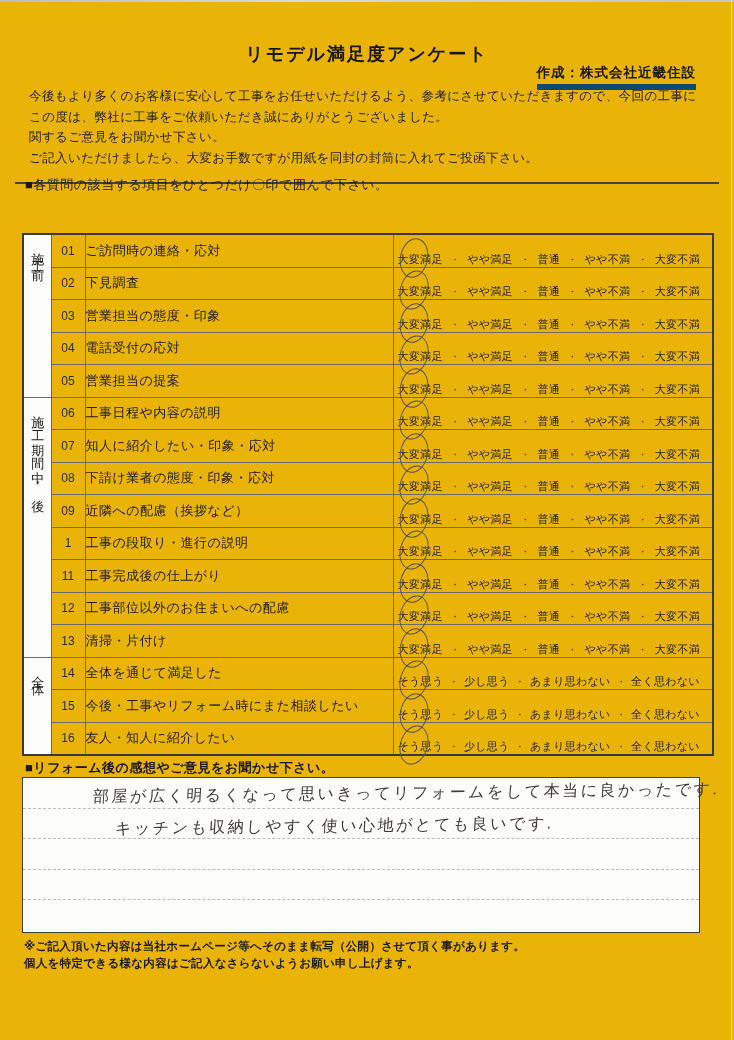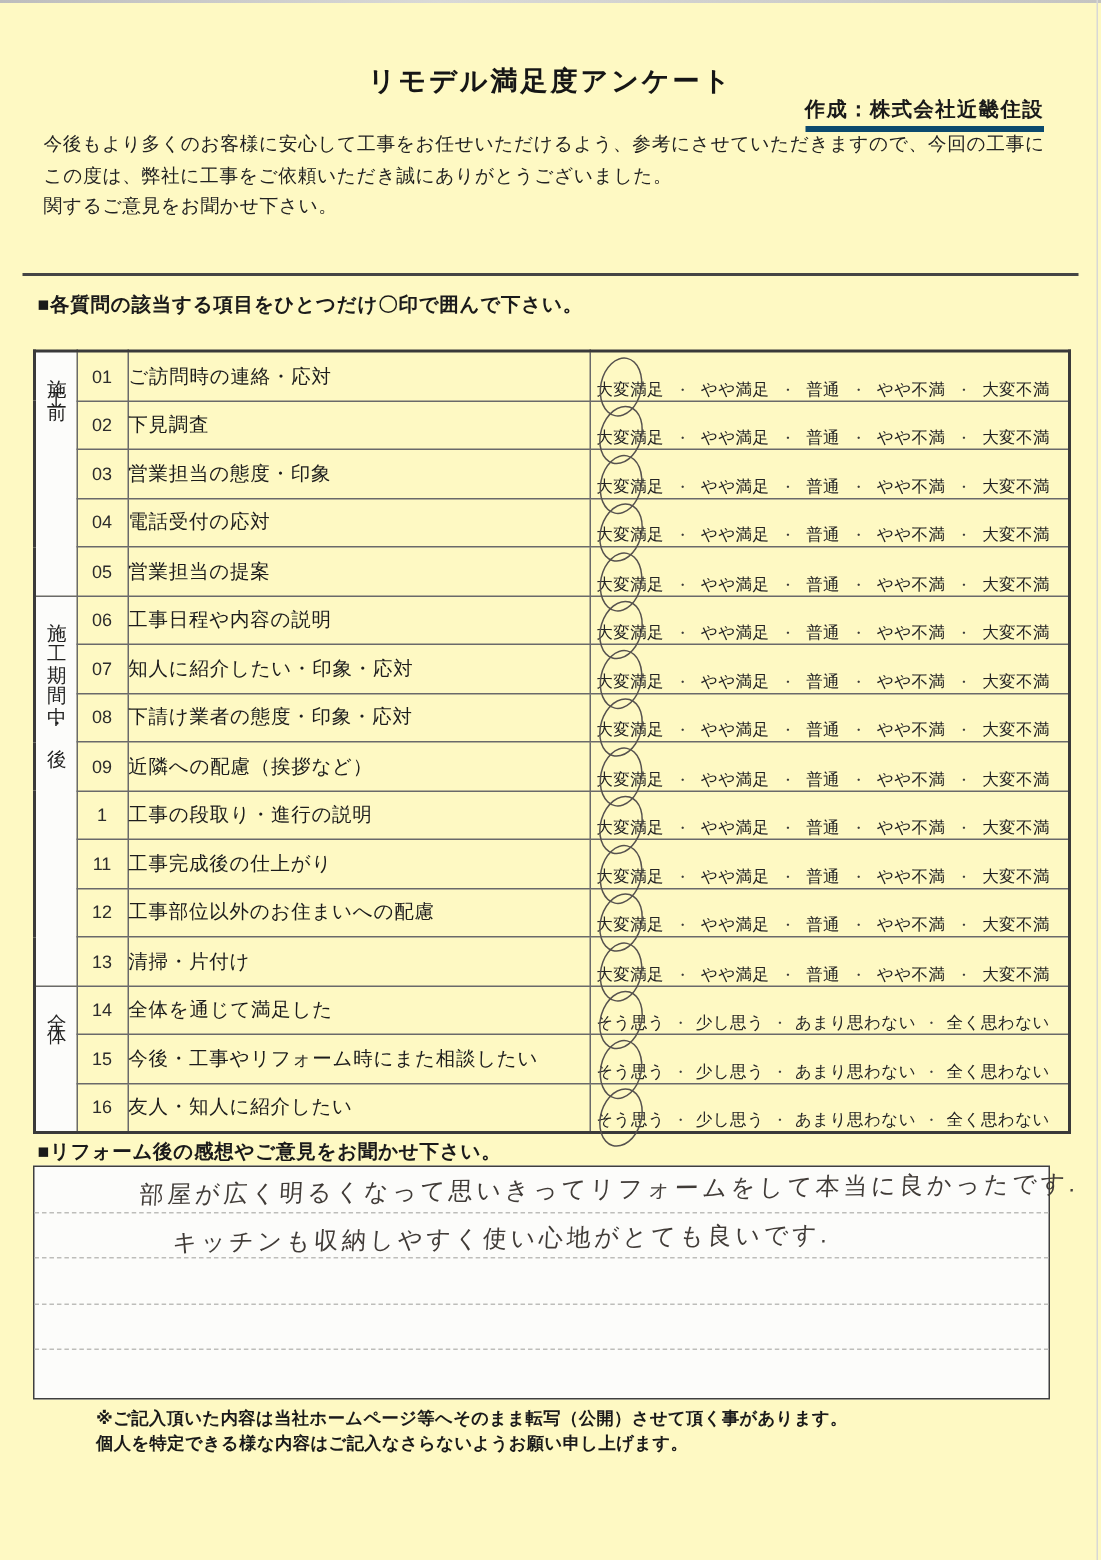--- a/index.html
+++ b/index.html
@@ -1,51 +1,51 @@
 <!DOCTYPE html>
 <html><head>
 <meta charset="utf-8">
 <style>
   html,body{margin:0;padding:0;background:#e8e8e6;}
   .page{
     position:relative;
     width:734px;height:1040px;
     margin:0 auto;
-    background:#fef9c3;
+    background:#eab308;
     font-family:"Liberation Sans","DejaVu Sans",sans-serif;
     color:#1e1e1e;
     overflow:hidden;
     box-sizing:border-box;
   }
   .page::before{ 
     content:"";position:absolute;top:0;left:0;right:0;height:2px;
     background:linear-gradient(90deg,#bdbdbd,#d9d9d7 40%,#c4c4c2);
   }
   .page::after{ 
     content:"";position:absolute;top:0;bottom:0;right:2px;width:1px;background:#d8d8d5;
   }
   .title{
     position:absolute;top:42px;left:0;width:100%;
     text-align:center;font-size:18px;font-weight:700;letter-spacing:2px;color:#161616;
   }
   .author{
     position:absolute;top:64px;right:38px;
     font-size:13.5px;font-weight:700;letter-spacing:1px;color:#1a1a1a;
-    border-bottom:4px solid #0c4a6e;padding-bottom:2px;
+    border-bottom:6px solid #0c4a6e;padding-bottom:2px;
   }
   .intro{
     position:absolute;top:86px;left:29px;right:18px;
     font-size:12.5px;line-height:20.5px;letter-spacing:0.4px;color:#222;font-weight:400;
   }
   .rule{
     position:absolute;top:182px;left:15px;width:704px;height:2px;background:#454545;
   }
   .instruction{
-    position:absolute;top:194px;left:25px;
-    font-size:13px;font-weight:700;letter-spacing:0.5px;color:#1a1a1a;
+    position:absolute;top:176px;left:25px;
+    font-size:13px;font-weight:400;letter-spacing:0.5px;color:#1a1a1a;
   }
   table.survey{
     position:absolute;top:233px;left:22px;
     width:690px;border-collapse:collapse;table-layout:fixed;
     border:2px solid #3a3a3a;
   }
   table.survey td{
     border:1px solid #6a6a6a;
     height:31.5px;padding:0;overflow:visible;
   }
@@ -91,37 +91,38 @@
   .handwriting{
     position:absolute;top:5px;
     font-size:16px;color:#403b37;letter-spacing:2.5px;white-space:nowrap;
     transform:rotate(-0.7deg) skewX(-4deg);
     font-weight:400;
   }
   .hw-0{left:70px;}
   .hw-1{left:92px;top:7px;}
   .footer-notes{
     position:absolute;top:938px;left:24px;
-    font-size:11.5px;font-weight:700;line-height:17px;letter-spacing:0.3px;color:#1a1a1a;margin-left:40px;
+    font-size:11.5px;font-weight:700;line-height:17px;letter-spacing:0.3px;color:#1a1a1a;
   }
   .thanks{
     position:absolute;top:940px;right:42px;
     font-size:15px;font-weight:700;letter-spacing:2px;color:#161616;
   }
 </style>
 </head>
 <body>
 
 <div class="page">
   <div class="title">リモデル満足度アンケート</div>
   <div class="author">作成：株式会社近畿住設</div>
   <div class="intro" id="intro">
       <div>今後もより多くのお客様に安心して工事をお任せいただけるよう、参考にさせていただきますので、今回の工事に</div>
       <div>この度は、弊社に工事をご依頼いただき誠にありがとうございました。</div>
       <div>関するご意見をお聞かせ下さい。</div>
+      <div>ご記入いただけましたら、大変お手数ですが用紙を同封の封筒に入れてご投函下さい。</div>
     </div>
   <div class="rule"></div>
   <div class="instruction">■各質問の該当する項目をひとつだけ〇印で囲んで下さい。</div>
 
   <table class="survey">
     <colgroup>
       <col style="width:28px">
         <col style="width:34px">
         <col style="width:308px">
         <col style="width:320px">

